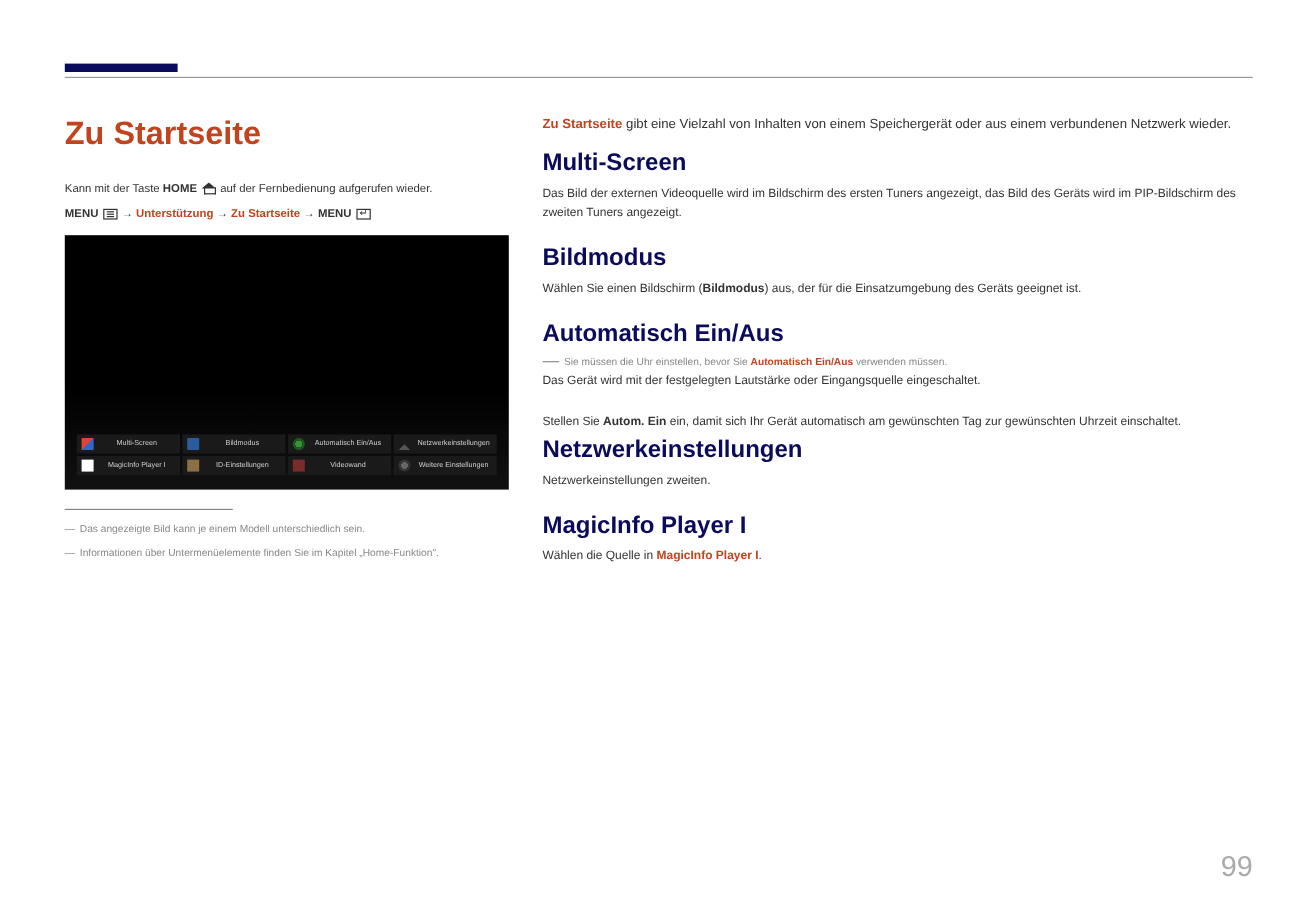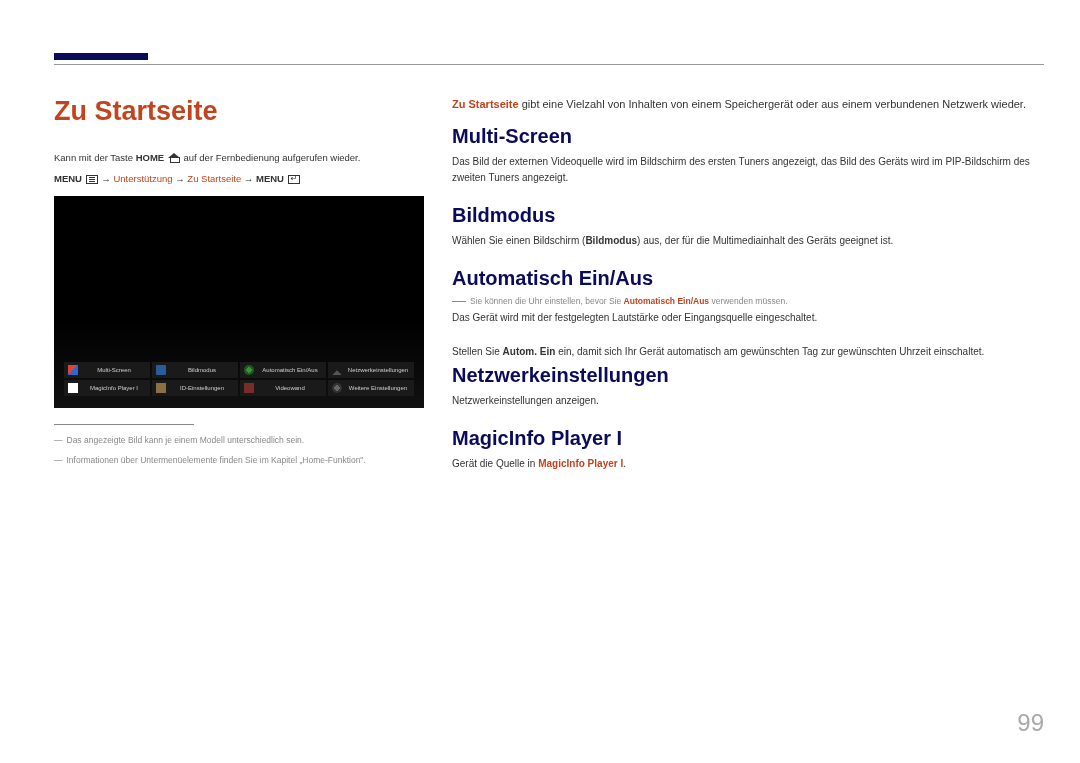--- a/index.html
+++ b/index.html
@@ -47,21 +47,21 @@
   .left-text {
     font-size: 9.5px;
     line-height: 1.5;
     color: #333;
   }
   .bold { font-weight: 700; }
   .nav-path {
     font-size: 9.5px;
     margin-top: 8px;
   }
-  .nav-red { color: #c1441f; font-weight: 400; }
+  .nav-red { color: #c1441f; font-weight: 700; }
   .icon-small {
     display: inline-block;
     vertical-align: middle;
     width: 12px;
     height: 9px;
     border: 1px solid #333;
     position: relative;
     margin: 0 1px;
   }
   .icon-menu::after {
@@ -257,37 +257,37 @@
 <div class="right-col">
   <div class="right-intro">
     <span class="em-red">Zu Startseite</span><span> gibt eine Vielzahl von Inhalten von einem Speichergerät oder aus einem verbundenen Netzwerk wieder.</span>
   </div>
 
   <h2 class="sec">Multi-Screen</h2>
   <div class="sec-body">Das Bild der externen Videoquelle wird im Bildschirm des ersten Tuners angezeigt, das Bild des Geräts wird im PIP-Bildschirm des zweiten Tuners angezeigt.</div>
 
   <h2 class="sec">Bildmodus</h2>
   <div class="sec-body">
-    <span>Wählen Sie einen Bildschirm (</span><span class="bold">Bildmodus</span><span>) aus, der für die Multimediainhalt des Geräts geeignet ist.</span>
+    <span>Wählen Sie einen Bildschirm (</span><span class="bold">Bildmodus</span><span>) aus, der für die Einsatzumgebung des Geräts geeignet ist.</span>
   </div>
 
   <h2 class="sec">Automatisch Ein/Aus</h2>
   <div class="note-line">
     <span class="dash">―</span>
     <span>
-      <span>Sie können die Uhr einstellen, bevor Sie </span><span class="bold" style="color:#c1441f">Automatisch Ein/Aus</span><span> verwenden müssen.</span>
+      <span>Sie müssen die Uhr einstellen, bevor Sie </span><span class="bold" style="color:#c1441f">Automatisch Ein/Aus</span><span> verwenden müssen.</span>
     </span>
   </div>
   <div class="sec-body">Das Gerät wird mit der festgelegten Lautstärke oder Eingangsquelle eingeschaltet.</div>
   <div class="sec-body" style="margin-bottom:4px">
     <span>Stellen Sie </span><span class="bold">Autom. Ein</span><span> ein, damit sich Ihr Gerät automatisch am gewünschten Tag zur gewünschten Uhrzeit einschaltet.</span>
   </div>
 
   <h2 class="sec">Netzwerkeinstellungen</h2>
-  <div class="sec-body">Netzwerkeinstellungen anzeigen.</div>
+  <div class="sec-body">Netzwerkeinstellungen zweiten.</div>
 
   <h2 class="sec">MagicInfo Player I</h2>
   <div class="sec-body" style="margin-bottom:6px">
-    <span>Gerät die Quelle in </span><span class="em-red">MagicInfo Player I</span><span>.</span>
+    <span>Wählen die Quelle in </span><span class="em-red">MagicInfo Player I</span><span>.</span>
   </div>
 </div>
 
 <div class="page-num">99</div>
 
 </body></html>

